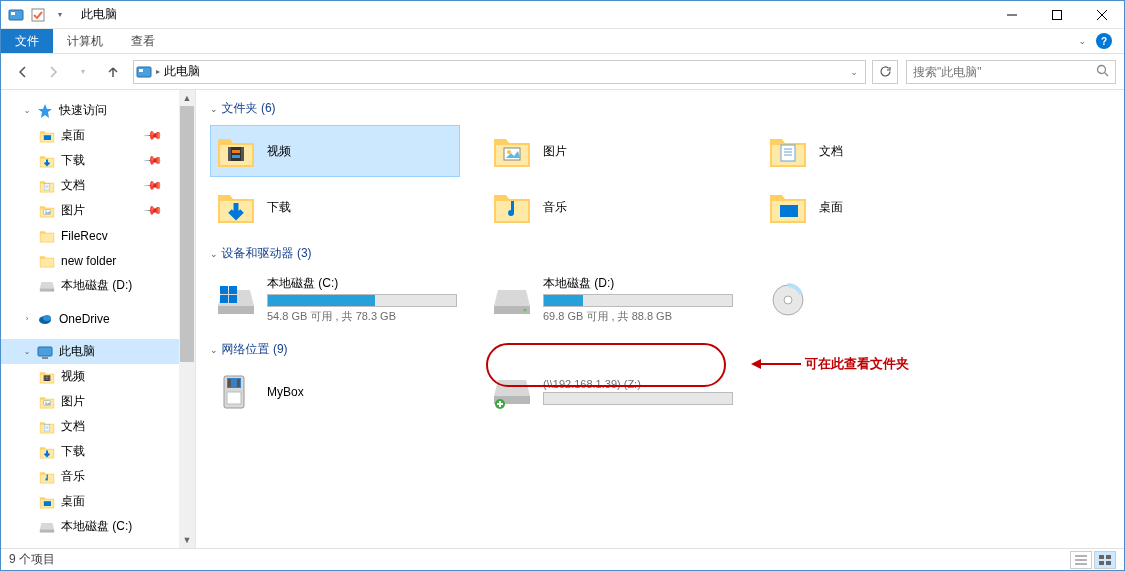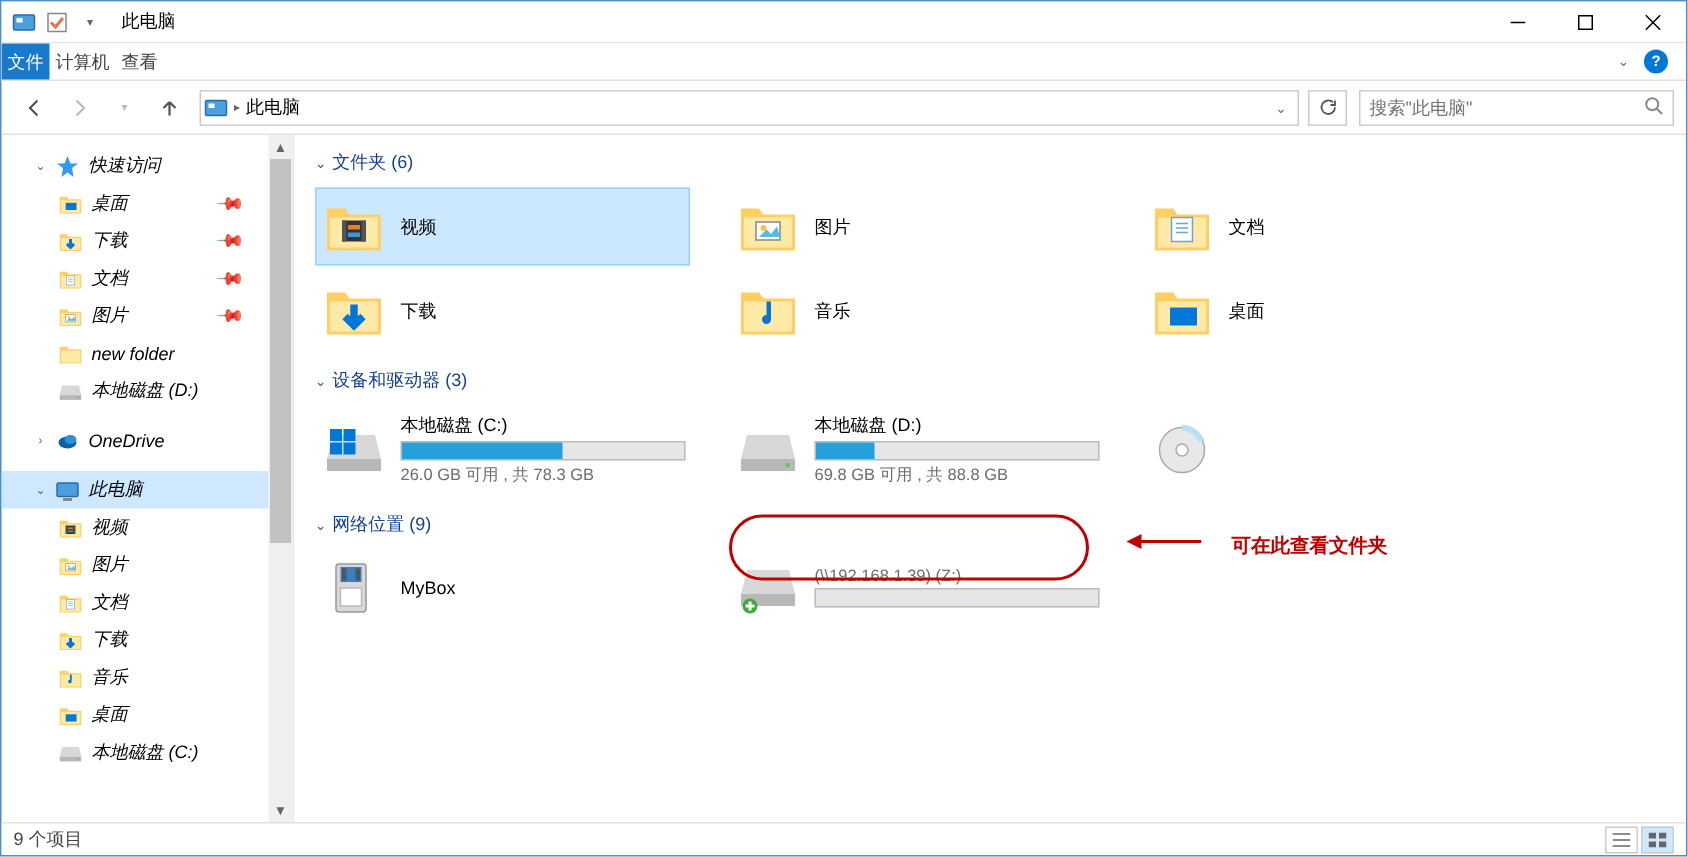--- a/index.html
+++ b/index.html
@@ -8,21 +8,21 @@
 
 .titlebar { height: 28px; display: flex; align-items: center; background: #fff; border-bottom: 1px solid #e5e5e5; }
 .titlebar-left { display: flex; align-items: center; gap: 4px; padding-left: 6px; }
 .qat-icon { width: 18px; height: 18px; display: inline-flex; align-items: center; justify-content: center; }
 .titlebar-title { margin-left: 8px; color: #000; }
 .titlebar-controls { margin-left: auto; display: flex; }
 .win-btn { width: 45px; height: 28px; display: flex; align-items: center; justify-content: center; color: #000; }
 
 
 .ribbon { height: 25px; display: flex; align-items: stretch; border-bottom: 1px solid #e1e1e1; background: #fff; }
-.ribbon-tab { padding: 0 4px; display: flex; align-items: center; color: #444; }
+.ribbon-tab { padding: 0 14px; display: flex; align-items: center; color: #444; }
 .ribbon-tab.file { background: #1979CA; color: #fff; }
 .ribbon-right { margin-left: auto; display: flex; align-items: center; gap: 10px; padding-right: 12px; }
 .help-circle { width: 16px; height: 16px; border-radius: 50%; background: #0078d7; color: #fff; font-size: 10px; display: flex; align-items: center; justify-content: center; font-weight: bold; }
 
 
 .navbar { height: 36px; display: flex; align-items: center; padding: 4px 8px; gap: 2px; border-bottom: 1px solid #e1e1e1; }
 .nav-btn { width: 28px; height: 26px; display: flex; align-items: center; justify-content: center; color: #666; }
 .nav-btn.disabled { color: #bbb; }
 .addr-box { flex: 1; height: 24px; border: 1px solid #ccc; display: flex; align-items: center; padding: 0 2px; margin: 0 4px; }
 .addr-icon { width: 16px; height: 16px; margin-right: 4px; }
@@ -38,21 +38,21 @@
 .sidebar { width: 195px; overflow-y: auto; padding-top: 8px; border-right: 1px solid #e5e5e5; position: relative; }
 .sidebar-scroll { position: absolute; right: 0; top: 0; width: 16px; height: 100%; background: #f0f0f0; display: flex; flex-direction: column; align-items: center; }
 .scroll-arrow { width: 16px; height: 16px; display: flex; align-items: center; justify-content: center; color: #666; font-size: 9px; }
 .scroll-thumb { width: 14px; background: #c2c2c2; margin: 0 auto; }
 
 .tree-item { height: 25px; display: flex; align-items: center; padding-left: 22px; gap: 6px; }
 .tree-item.sub { padding-left: 38px; }
 .tree-item.selected { background: #cde8ff; }
 .tree-glyph { width: 8px; display: inline-flex; justify-content: center; color: #666; font-size: 8px; }
 .tree-icon { width: 16px; height: 16px; display: inline-flex; align-items: center; justify-content: center; }
-.tree-label { flex: 1; white-space: nowrap; overflow: hidden; font-style: italic; }
+.tree-label { flex: 1; white-space: nowrap; overflow: hidden; }
 .pin { color: #888; font-size: 12px; margin-right: 18px; transform: rotate(45deg); }
 
 
 .content { flex: 1; overflow: auto; padding: 8px 4px 8px 8px; position: relative; }
 .group-header { display: flex; align-items: center; gap: 4px; color: #15418c; margin: 2px 0 8px 6px; font-size: 12px; }
 .group-chevron { font-size: 9px; color: #555; }
 .group-grid { display: flex; flex-wrap: wrap; gap: 4px 26px; margin-left: 6px; margin-bottom: 12px; }
 .item-tile { width: 250px; min-height: 52px; display: flex; align-items: center; gap: 10px; padding: 4px; border: 1px solid transparent; }
 .item-tile.selected { border: 1px solid #99d1ff; background: #cce8ff; }
 .big-icon { width: 42px; height: 42px; display: flex; align-items: center; justify-content: center; flex-shrink: 0; }
@@ -62,21 +62,21 @@
 .usage-bar { width: 190px; height: 13px; border: 1px solid #bcbcbc; background: #e6e6e6; position: relative; margin: 1px 0; }
 .usage-fill { height: 100%; background: #26a0da; }
 
 
 .statusbar { height: 22px; border-top: 1px solid #e1e1e1; display: flex; align-items: center; padding: 0 8px; font-size: 12px; color: #444; background: #fff; }
 .view-toggles { margin-left: auto; display: flex; gap: 2px; }
 .view-btn { width: 22px; height: 18px; border: 1px solid #ccc; display: flex; align-items: center; justify-content: center; font-size: 10px; }
 
 
 .annotation-oval { position: absolute; border: 2px solid #c00000; border-radius: 22px; pointer-events: none; }
-.annotation-arrow { position: absolute; display: flex; color: #c00000; font-weight: bold; pointer-events: none; gap: 16px; }
+.annotation-arrow { position: absolute; display: flex; align-items: center; color: #c00000; font-weight: bold; pointer-events: none; }
 .annotation-arrow svg { margin-right: 4px; }
 .annotation-text { color: #c00000; font-size: 13px; font-weight: bold; }
 </style>
 </head>
 <body>
 
 <div class="titlebar">
   <div class="titlebar-left">
     <span class="qat-icon">
       <svg width="16" height="16" viewBox="0 0 16 16">
@@ -230,20 +230,29 @@
             <span class="tree-label">图片</span>
             <span class="pin">📌</span>
           </div>
           <div class="tree-item sub">
             <span class="tree-icon">
               <svg width="16" height="16" viewBox="0 0 40 40">
                 <path d="M2 8 L14 8 L17 12 L38 12 L38 36 L2 36 Z" fill="#ffcf66"></path>
                 <path d="M4 14 L36 14 L36 34 L4 34 Z" fill="#ffe9a6"></path>
               </svg>
             </span>
+            <span class="tree-label">FileRecv</span>
+          </div>
+          <div class="tree-item sub">
+            <span class="tree-icon">
+              <svg width="16" height="16" viewBox="0 0 40 40">
+                <path d="M2 8 L14 8 L17 12 L38 12 L38 36 L2 36 Z" fill="#ffcf66"></path>
+                <path d="M4 14 L36 14 L36 34 L4 34 Z" fill="#ffe9a6"></path>
+              </svg>
+            </span>
             <span class="tree-label">new folder</span>
           </div>
           <div class="tree-item sub">
             <span class="tree-icon">
               <svg width="16" height="16" viewBox="0 0 40 40">
                 <path d="M6 10 L34 10 L38 26 L2 26 Z" fill="#d8d8d8"></path>
                 <rect x="2" y="26" width="36" height="8" fill="#b8b8b8"></rect>
                 <circle cx="33" cy="30" r="1.5" fill="#5ac85a"></circle>
               </svg>
             </span>
@@ -469,21 +478,21 @@
               <rect x="13" y="6" width="8" height="8" fill="#0078d7"></rect>
               <rect x="4" y="15" width="8" height="8" fill="#0078d7"></rect>
               <rect x="13" y="15" width="8" height="8" fill="#0078d7"></rect>
             </svg>
           </span>
           <div class="item-info">
             <span class="item-title">本地磁盘 (C:)</span>
             <div class="usage-bar">
               <div class="usage-fill" style="width:57%"></div>
             </div>
-            <span class="item-sub">26.0 GB 可用 , 共 78.3 GB</span>
+            <span class="item-sub">54.8 GB 可用 , 共 78.3 GB</span>
           </div>
         </div>
         <div class="item-tile">
           <span class="big-icon">
             <svg width="40" height="40" viewBox="0 0 40 40">
               <path d="M6 10 L34 10 L38 26 L2 26 Z" fill="#d8d8d8"></path>
               <rect x="2" y="26" width="36" height="8" fill="#b8b8b8"></rect>
               <circle cx="33" cy="30" r="1.5" fill="#5ac85a"></circle>
             </svg>
           </span>

